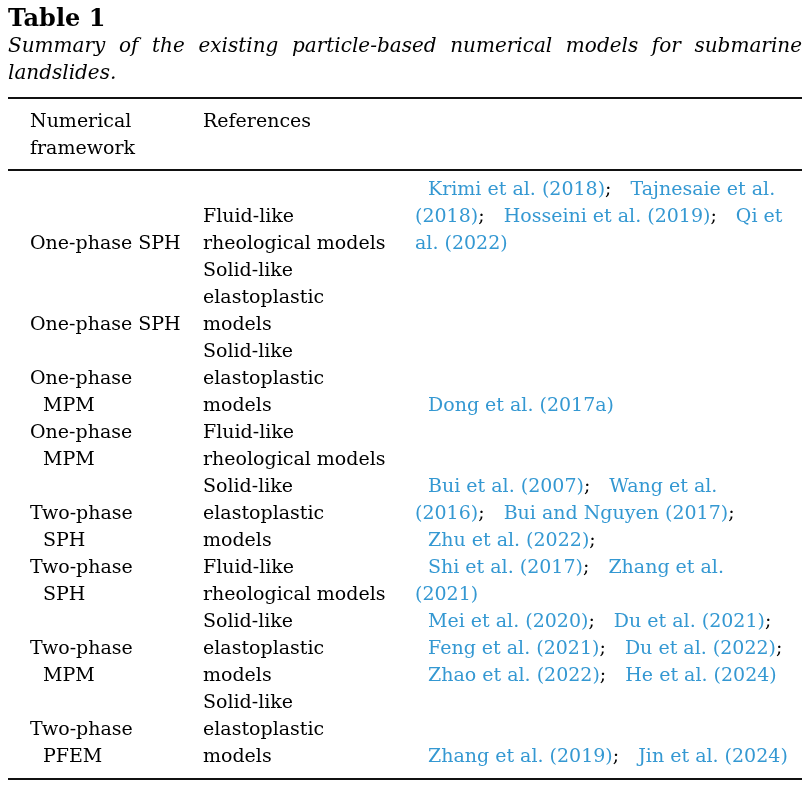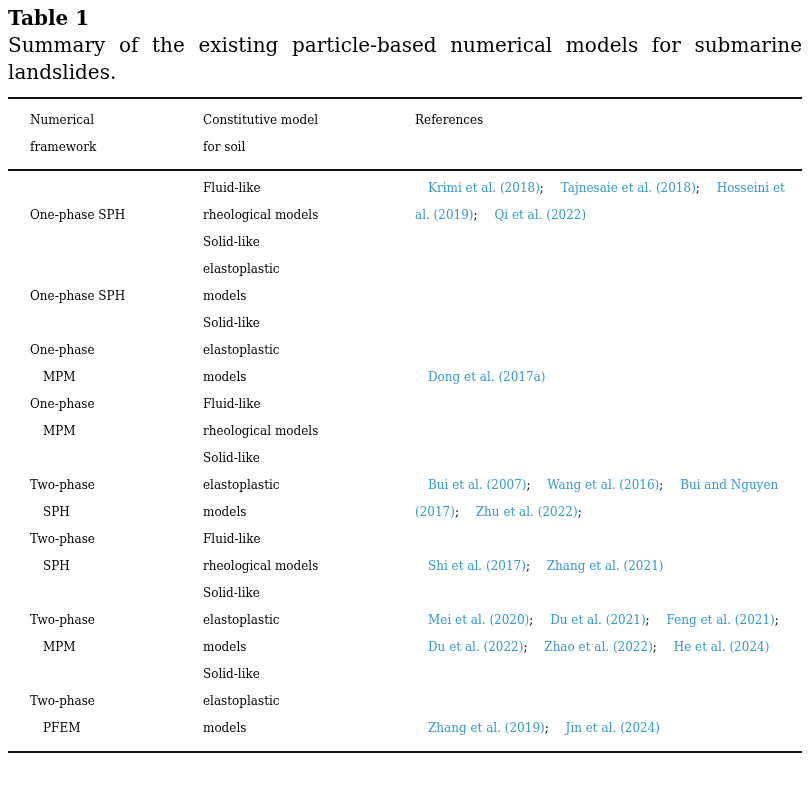--- a/index.html
+++ b/index.html
@@ -9,30 +9,31 @@
   }
   html,body{margin:0;padding:0;background:#ffffff;}
   body{
     width:810px;height:794px;overflow:hidden;
     font-family:"DejaVu Serif", serif;
     color:var(--text-color);
     -webkit-font-smoothing:antialiased;
   }
   .page{padding:4px 8px 0 8px;}
   .tbl-title{
-    font-size:20px;font-weight:bold;line-height:28px;
+    font-size:24px;font-weight:bold;line-height:28px;
   }
   .tbl-caption{
     font-size:20px;line-height:27px;text-align:justify;
     margin:0 0 11px 0;
+    font-style:italic;
   }
   .tbl{
     border-top:2px solid var(--rule-color);
     border-bottom:2px solid var(--rule-color);
-    font-size:12px;
+    font-size:19px;
   }
   .thead{
     display:flex;
     border-bottom:2px solid var(--rule-color);
     padding:8px 0 8px 0;
   }
   .tbody{padding:4px 0 9px 0;}
   .row{display:flex;align-items:flex-end;}
   .cell{line-height:27px;}
   .c1{width:173px;padding-left:22px;flex:0 0 auto;box-sizing:content-box;}
@@ -53,24 +54,20 @@
 
 <div class="page">
   <div class="tbl-title">Table 1</div>
   <div class="tbl-caption">Summary of the existing particle-based numerical models for submarine landslides.</div>
 
   <div class="tbl">
     <div class="thead">
         <div class="cell c1">
           <div class="line">Numerical</div>
           <div class="line">framework</div>
-        </div>
-        <div class="cell c2">
-          <div class="line">Constitutive model</div>
-          <div class="line">for soil</div>
         </div>
         <div class="cell c3">
           <div class="line">References</div>
         </div>
       </div>
     <div class="tbody">
         <div class="row">
           <div class="cell c1">
             <div class="line">One-phase SPH</div>
           </div>

